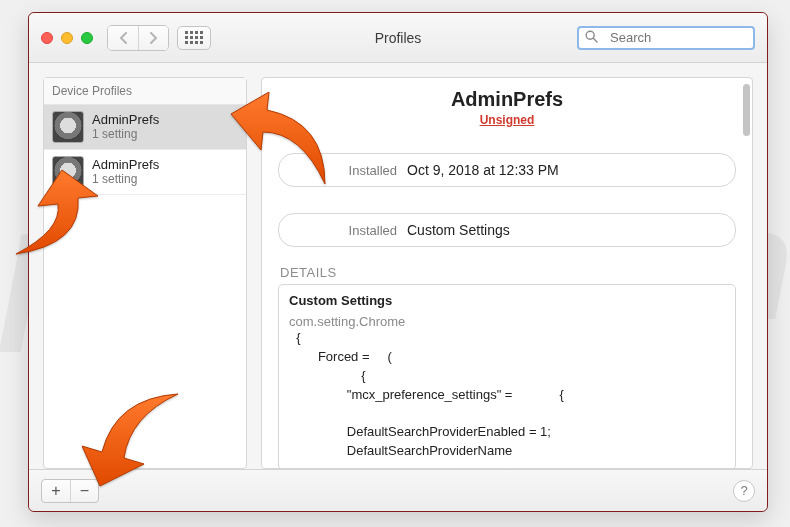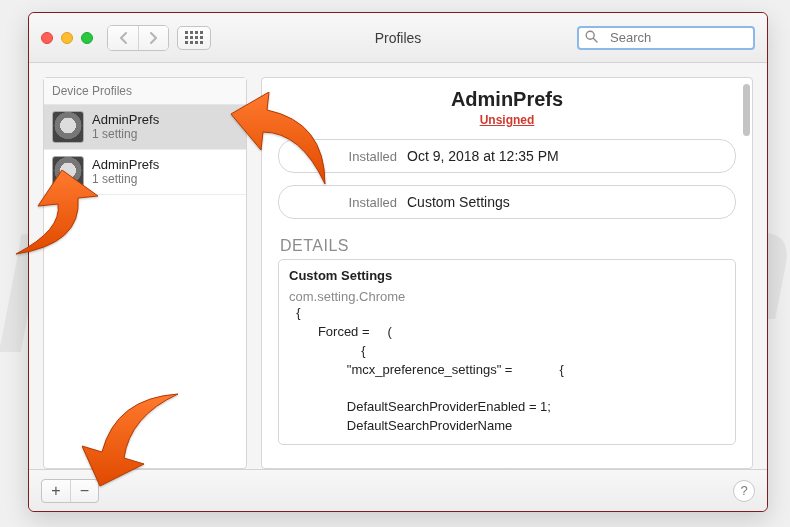--- a/index.html
+++ b/index.html
@@ -125,29 +125,29 @@
     overflow:hidden;
   }
   .main-inner { flex:1; overflow:auto; padding: 10px 16px 0 16px;}
   .main-scrollbar {
     position:absolute; right:2px; top:6px; width:7px; height:52px;
     background:#c4c4c4; border-radius:4px;
   }
   .profile-title { text-align:center; font-size: 20px; font-weight:600; color:#222;}
   .profile-status { text-align:center; font-size: 12px; font-weight:600; color:#d13b2f; margin-top:2px;text-decoration:underline;}
   .info-box {
-    margin-top: 12px;
+    margin-top: 26px;
     border:1px solid #d6d6d6; border-radius:16px;
     background:#fff;
     display:flex; align-items:center;
     padding: 8px 10px;
   }
   .info-label { width: 118px; text-align:right; padding-right:10px; font-size:13px; color:#7a7a7a;}
   .info-value { font-size:14px; color:#222;}
-  .details-label { font-size:16px; letter-spacing:0.5px; color:#8c8c8c; margin:18px 0 4px 2px;}
+  .details-label { font-size:13px; letter-spacing:0.5px; color:#8c8c8c; margin:18px 0 4px 2px;}
   .details-box {
     border:1px solid #d6d6d6; border-radius:5px;
     background:#fff;
     padding:8px 10px;
     font-size:13px;color:#222;
   }
   .details-box .cs-title { font-weight:600; margin-bottom:6px;}
   .details-box .domain { color:#8a8a8a; display:inline;}
   .details-box pre {
     font-family: inherit;
@@ -271,21 +271,21 @@
     </div>
 
     <div class="main">
       <div class="main-scrollbar"></div>
       <div class="main-inner">
         <div class="profile-title">AdminPrefs</div>
         <div class="profile-status">Unsigned</div>
 
         <div class="info-box">
           <div class="info-label">Installed</div>
-          <div class="info-value">Oct 9, 2018 at 12:35 PM</div>
+          <div class="info-value">Oct 9, 2018 at 12:33 PM</div>
         </div>
         <div class="info-box">
           <div class="info-label">Installed</div>
           <div class="info-value">Custom Settings</div>
         </div>
 
         <div class="details-label">DETAILS</div>
         <div class="details-box">
           <div class="cs-title">Custom Settings</div>
           <div>

